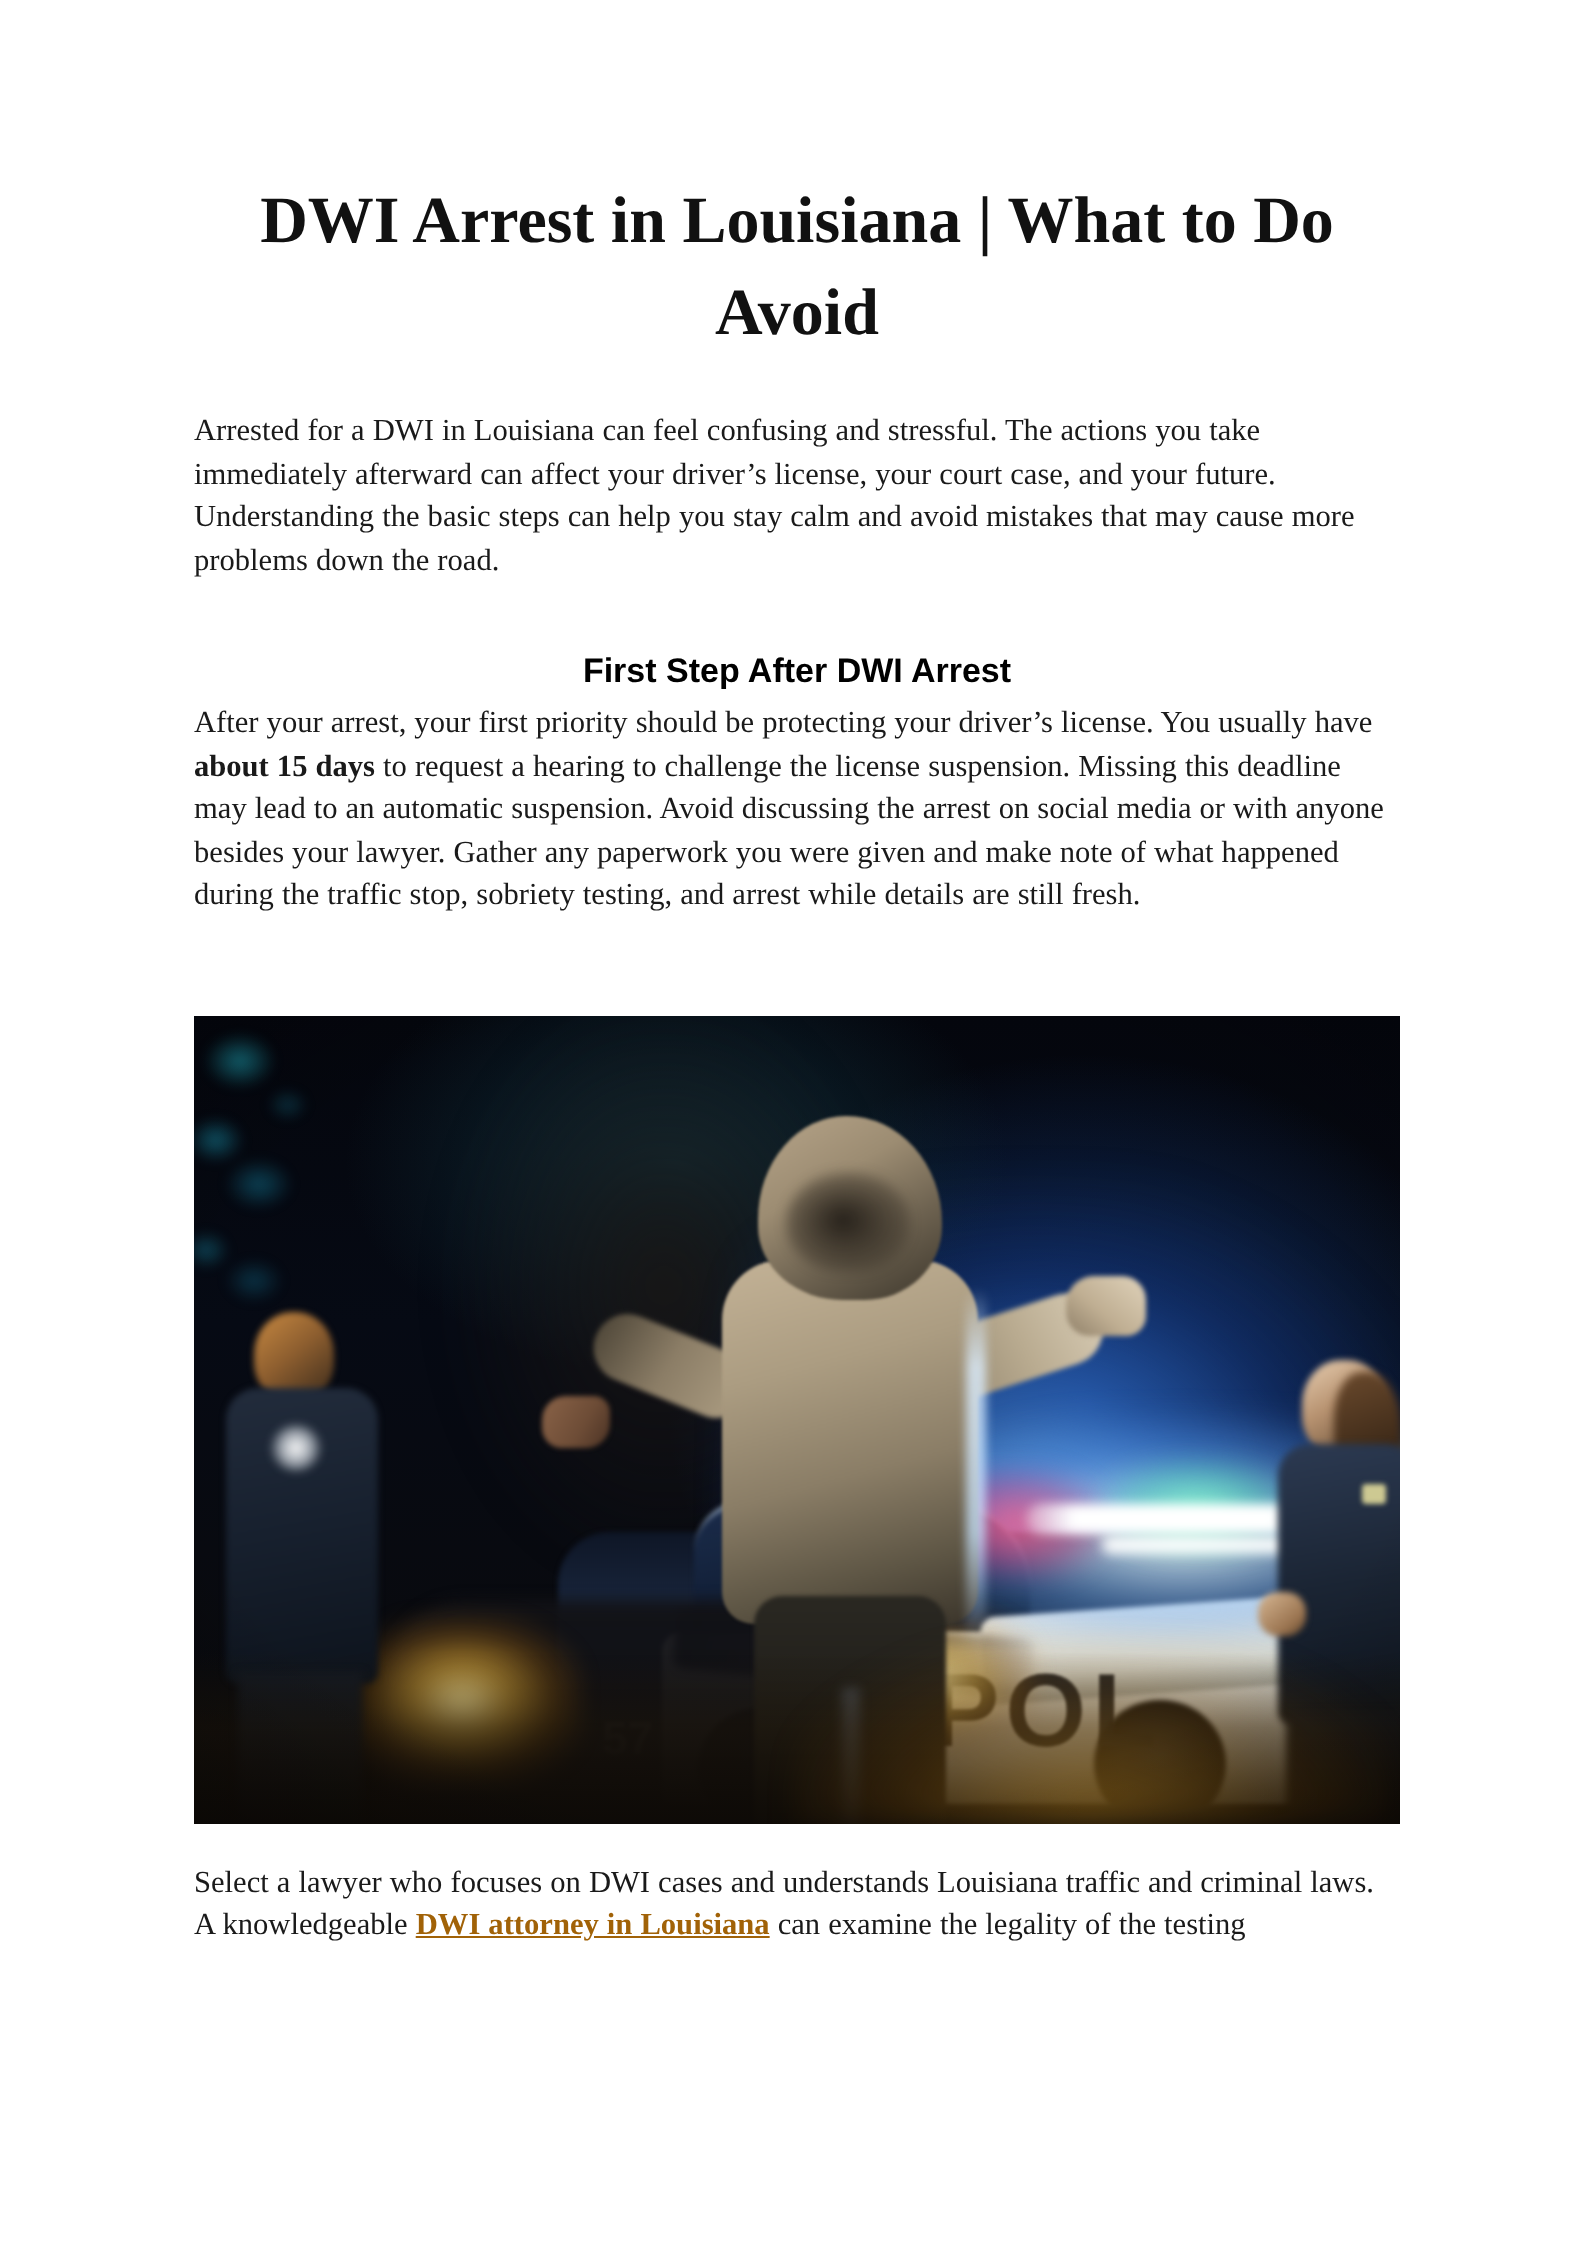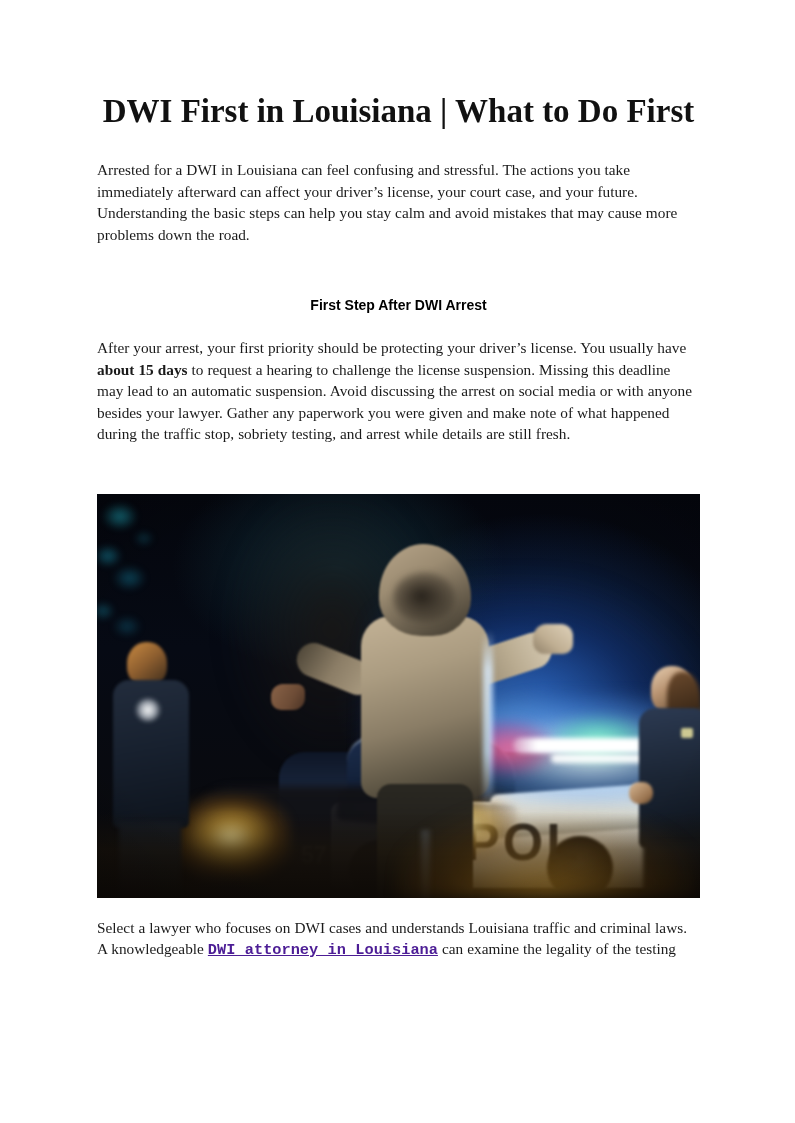--- a/index.html
+++ b/index.html
@@ -56,35 +56,34 @@
     word-spacing: 0.2px;
   }
 
   #intro-paragraph { margin-top: 25px; }
   #first-step-paragraph { }
   #attorney-paragraph { margin-top: 19px; }
 
   .bold-inline { font-weight: bold; }
 
   a.inline-link {
-    color: #4c1d95;
+    color: #a16207;
     font-weight: bold;
     text-decoration: underline;
     text-underline-offset: 1px;
-    font-family: Liberation Mono, monospace;
   }
 
   
   h2.section-heading-sans {
     font-family: "Liberation Sans", "DejaVu Sans", sans-serif;
     font-weight: bold;
-    font-size: 14px;
+    font-size: 17px;
     line-height: 27px;
     text-align: center;
-    margin: 18px;
+    margin: 2px;
     padding-top: 29px;
     color: #000000;
   }
 
   h2.section-heading-serif {
     font-family: "Liberation Serif", "DejaVu Serif", serif;
     font-weight: bold;
     font-size: 19.5px;
     line-height: 26px;
     text-align: center;
@@ -491,21 +490,21 @@
     background: radial-gradient(ellipse 110% 110% at 50% 48%, rgba(0,0,0,0) 46%, rgba(0,0,0,0.42) 84%, rgba(0,0,0,0.62) 100%);
     pointer-events: none;
   }
 </style>
 </head>
 <body>
 
 <div class="page">
   <div class="content">
 
-    <h1 class="doc-title">DWI First in Louisiana | What to Do First</h1>
+    <h1 class="doc-title">DWI Arrest in Louisiana | What to Do Avoid</h1>
 
     <p class="body-text" id="intro-paragraph">Arrested for a DWI in Louisiana can feel confusing and stressful. The actions you take immediately afterward can affect your driver’s license, your court case, and your future. Understanding the basic steps can help you stay calm and avoid mistakes that may cause more problems down the road.</p>
 
     <h2 class="section-heading-sans">First Step After DWI Arrest</h2>
 
     <p class="body-text" id="first-step-paragraph"><span>After your arrest, your first priority should be protecting your driver’s license. You usually have </span><span class="bold-inline">about 15 days</span><span> to request a hearing to challenge the license suspension. Missing this deadline may lead to an automatic suspension. Avoid discussing the arrest on social media or with anyone besides your lawyer. Gather any paperwork you were given and make note of what happened during the traffic stop, sobriety testing, and arrest while details are still fresh.</span></p>
 
     <figure class="article-figure">
       <div class="photo">
         <div class="sc-sky"></div>

